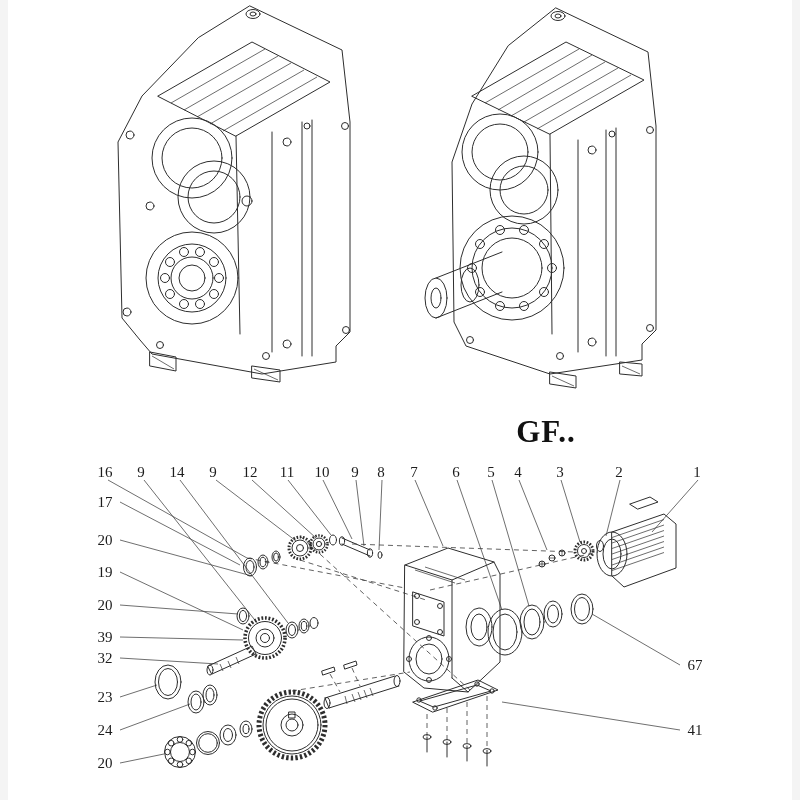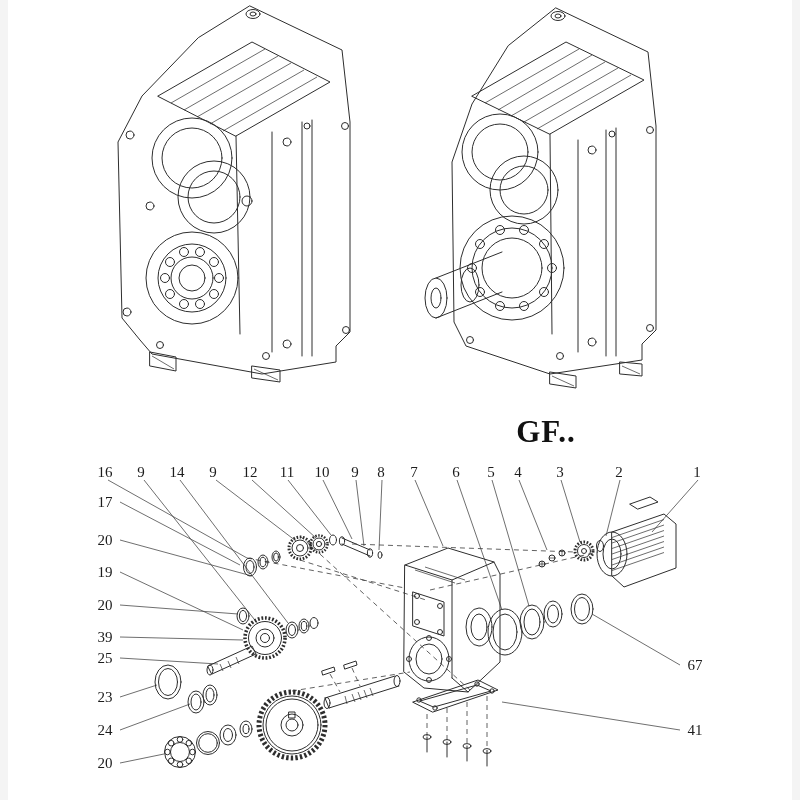--- a/index.html
+++ b/index.html
@@ -341,21 +341,21 @@
     <span class="callout" style="left:518px;top:32px">4</span>
     <span class="callout" style="left:560px;top:32px">3</span>
     <span class="callout" style="left:619px;top:32px">2</span>
     <span class="callout" style="left:697px;top:32px">1</span>
 
     <span class="callout" style="left:105px;top:62px">17</span>
     <span class="callout" style="left:105px;top:100px">20</span>
     <span class="callout" style="left:105px;top:132px">19</span>
     <span class="callout" style="left:105px;top:165px">20</span>
     <span class="callout" style="left:105px;top:197px">39</span>
-    <span class="callout" style="left:105px;top:218px">25</span>
+    <span class="callout" style="left:105px;top:218px">32</span>
     <span class="callout" style="left:105px;top:257px">23</span>
     <span class="callout" style="left:105px;top:290px">24</span>
     <span class="callout" style="left:105px;top:323px">20</span>
 
     <span class="callout" style="left:695px;top:225px">67</span>
     <span class="callout" style="left:695px;top:290px">41</span>
   </div>
 </div>
 
 </body></html>

